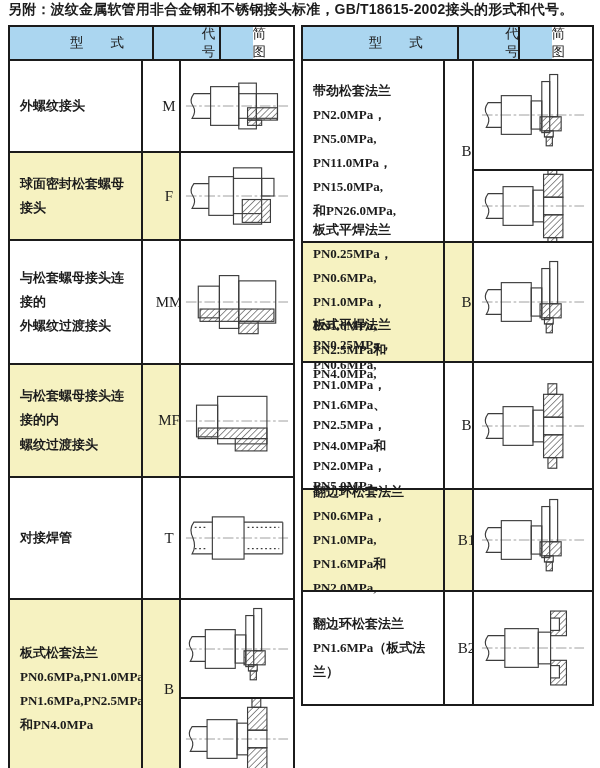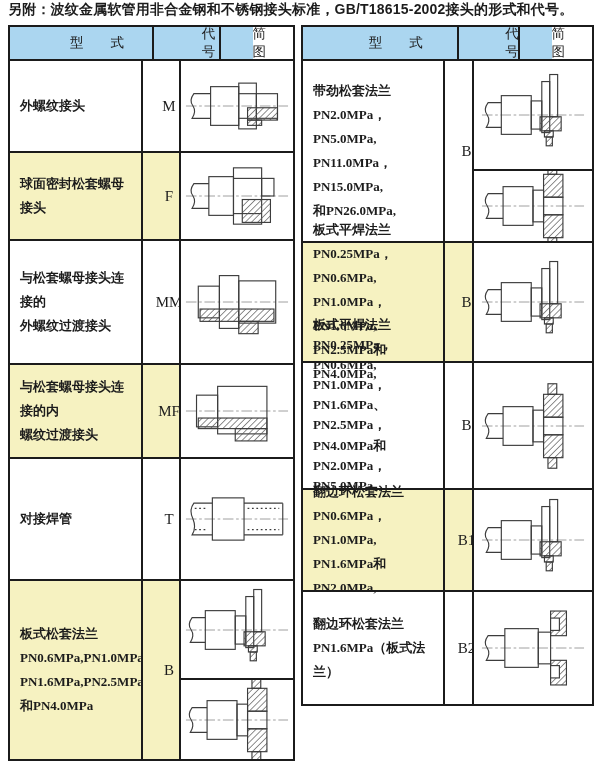--- a/index.html
+++ b/index.html
@@ -23,21 +23,21 @@
   .k { display:flex; align-items:center; justify-content:center; font-size:15px;padding-left:16px; }
   .d { flex:1; display:flex; flex-direction:column; background:#fff;font-family:Liberation Mono, monospace; }
   .dbox { flex:1; display:flex; align-items:center; justify-content:center; overflow:hidden; }
   .dbox.split-top { border-bottom:2px solid #1b1b1b; flex:none; }
   .hl { background:#f6f2c1; }
   
   .tbl-left  .t { width:133px; } .tbl-left  .k { width:38px; }
   .tbl-right .t { width:142px; } .tbl-right .k { width:29px; }
   
   .lr0{height:92px} .lr1{height:88px} .lr2{height:124px}
-  .lr3{height:94px} .lr4{height:122px} .lr5{height:180px}
+  .lr3{height:113px} .lr4{height:122px} .lr5{height:180px}
   .lr5 .dbox.split-top{height:99px}
   
   .rr0{height:182px} .rr1{height:120px} .rr2{height:127px}
   .rr3{height:102px} .rr4{height:114px}
   .rr0 .dbox.split-top{height:110px}
   .rr2 .t span{line-height:1.55;}
   svg { display:block; }
 </style>
 </head>
 <body>

